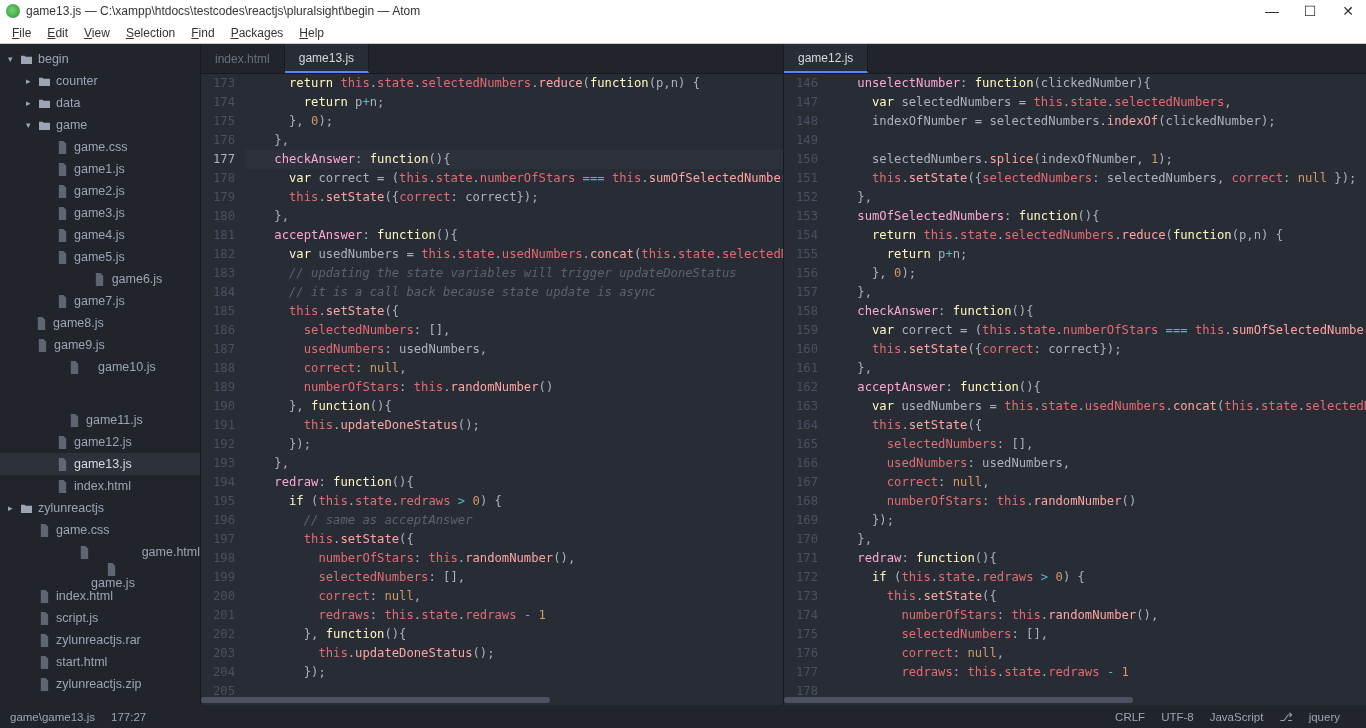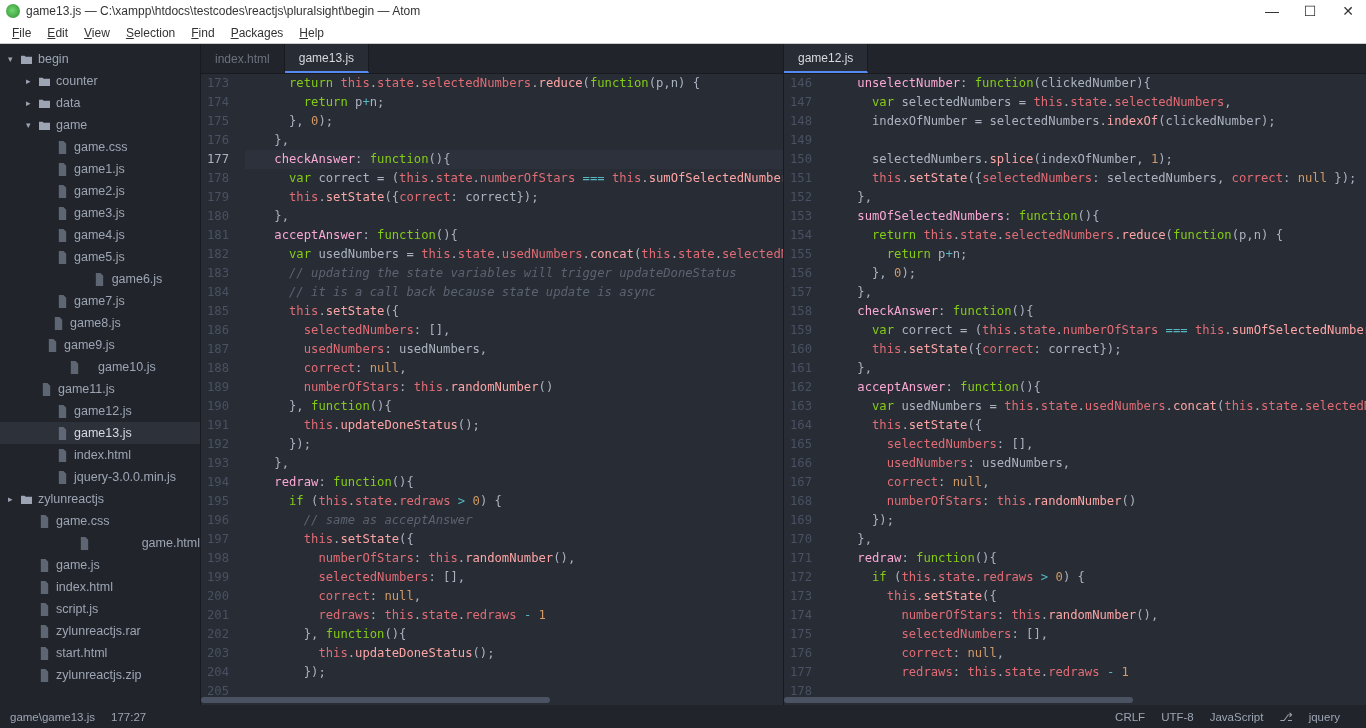--- a/index.html
+++ b/index.html
@@ -92,41 +92,41 @@
 .editor {
   flex: 1;
   display: flex;
   font-family: Menlo, Consolas, "DejaVu Sans Mono", monospace;
   font-size: 12.2px;
   line-height: 19px;
   overflow: hidden;
 }
 .gutter {
   width: 44px;
-  text-align: center;
+  text-align: right;
   padding-right: 10px;
   color: #495162;
   user-select: none;
 }
 .gutter .ln-active { color: #abb2bf; }
 .code { flex: 1; white-space: pre; overflow: hidden; position: relative; }
 .code .line-active { background: #2c313c; }
 .status-bar {
   height: 23px;
   background: #21252b;
   display: flex;
   align-items: center;
   font-size: 11.5px;
   color: #9da5b4;
   padding: 0 10px;
 }
 .status-bar .seg { margin-right: 16px; }
 .status-bar .spacer { flex: 1; }
 
-.c-kw { color: #84cc16; }
+.c-kw { color: #fef9c3; }
 .c-this { color: #e06c75; }
 .c-prop { color: #e06c75; }
 .c-fn { color: #fca5a5; }
 .c-num { color: #d19a66; }
 .c-com { color: #5c6370; font-style: italic; }
 .c-const { color: #d19a66; }
 .c-op { color: #56b6c2; }
 .c-plain { color: #abb2bf; }
 .c-fname { color: #f9a8d4; }
 .scrollbar-h {
@@ -269,48 +269,48 @@
       </div>
       <div class="tree-row" style="padding-left: 44px;">
         <span class="chevron"></span>
         <span class="file-icon">
           <svg width="11" height="13" viewBox="0 0 12 14">
             <path fill="currentColor" d="M2 0h5l3 3v11H2z" opacity="0.85"></path>
           </svg>
         </span>
         <span>game7.js</span>
       </div>
-      <div class="tree-row" style="padding-left: 40px;">
+      <div class="tree-row" style="padding-left: 23px;">
         <span class="chevron"></span>
         <span class="file-icon">
           <svg width="11" height="13" viewBox="0 0 12 14">
             <path fill="currentColor" d="M2 0h5l3 3v11H2z" opacity="0.85"></path>
           </svg>
         </span>
         <span>game8.js</span>
       </div>
-      <div class="tree-row" style="padding-left: 34px;">
+      <div class="tree-row" style="padding-left: 24px;">
         <span class="chevron"></span>
         <span class="file-icon">
           <svg width="11" height="13" viewBox="0 0 12 14">
             <path fill="currentColor" d="M2 0h5l3 3v11H2z" opacity="0.85"></path>
           </svg>
         </span>
         <span>game9.js</span>
       </div>
       <div class="tree-row" style="padding-left: 44px; gap: 12px;">
         <span class="chevron"></span>
         <span class="file-icon">
           <svg width="11" height="13" viewBox="0 0 12 14">
             <path fill="currentColor" d="M2 0h5l3 3v11H2z" opacity="0.85"></path>
           </svg>
         </span>
         <span>game10.js</span>
       </div>
-      <div class="tree-row" style="padding-left: 28px;">
+      <div class="tree-row" style="padding-left: 56px; margin-top: 31px;">
         <span class="chevron"></span>
         <span class="file-icon">
           <svg width="11" height="13" viewBox="0 0 12 14">
             <path fill="currentColor" d="M2 0h5l3 3v11H2z" opacity="0.85"></path>
           </svg>
         </span>
         <span>game11.js</span>
       </div>
       <div class="tree-row" style="padding-left: 44px;">
         <span class="chevron"></span>
@@ -331,29 +331,20 @@
         <span>game13.js</span>
       </div>
       <div class="tree-row" style="padding-left: 44px;">
         <span class="chevron"></span>
         <span class="file-icon">
           <svg width="11" height="13" viewBox="0 0 12 14">
             <path fill="currentColor" d="M2 0h5l3 3v11H2z" opacity="0.85"></path>
           </svg>
         </span>
         <span>index.html</span>
-      </div>
-      <div class="tree-row" style="padding-left: 44px;">
-        <span class="chevron"></span>
-        <span class="file-icon">
-          <svg width="11" height="13" viewBox="0 0 12 14">
-            <path fill="currentColor" d="M2 0h5l3 3v11H2z" opacity="0.85"></path>
-          </svg>
-        </span>
-        <span>jquery-3.0.0.min.js</span>
       </div>
       <div class="tree-row" style="padding-left: 8px;">
         <span class="chevron">▸</span>
         <span class="folder-icon">
           <svg width="13" height="11" viewBox="0 0 14 12">
             <path fill="currentColor" d="M1 2h4l1 1h7v8H1z"></path>
           </svg>
         </span>
         <span>zylunreactjs</span>
       </div>
@@ -368,21 +359,21 @@
       </div>
       <div class="tree-row" style="padding-left: 26px; gap: 48px;">
         <span class="chevron"></span>
         <span class="file-icon">
           <svg width="11" height="13" viewBox="0 0 12 14">
             <path fill="currentColor" d="M2 0h5l3 3v11H2z" opacity="0.85"></path>
           </svg>
         </span>
         <span>game.html</span>
       </div>
-      <div class="tree-row" style="padding-left: 26px;">
+      <div class="tree-row" style="padding-left: 26px; flex-direction: column;">
         <span class="chevron"></span>
         <span class="file-icon">
           <svg width="11" height="13" viewBox="0 0 12 14">
             <path fill="currentColor" d="M2 0h5l3 3v11H2z" opacity="0.85"></path>
           </svg>
         </span>
         <span>game.js</span>
       </div>
       <div class="tree-row" style="padding-left: 26px;">
         <span class="chevron"></span>

